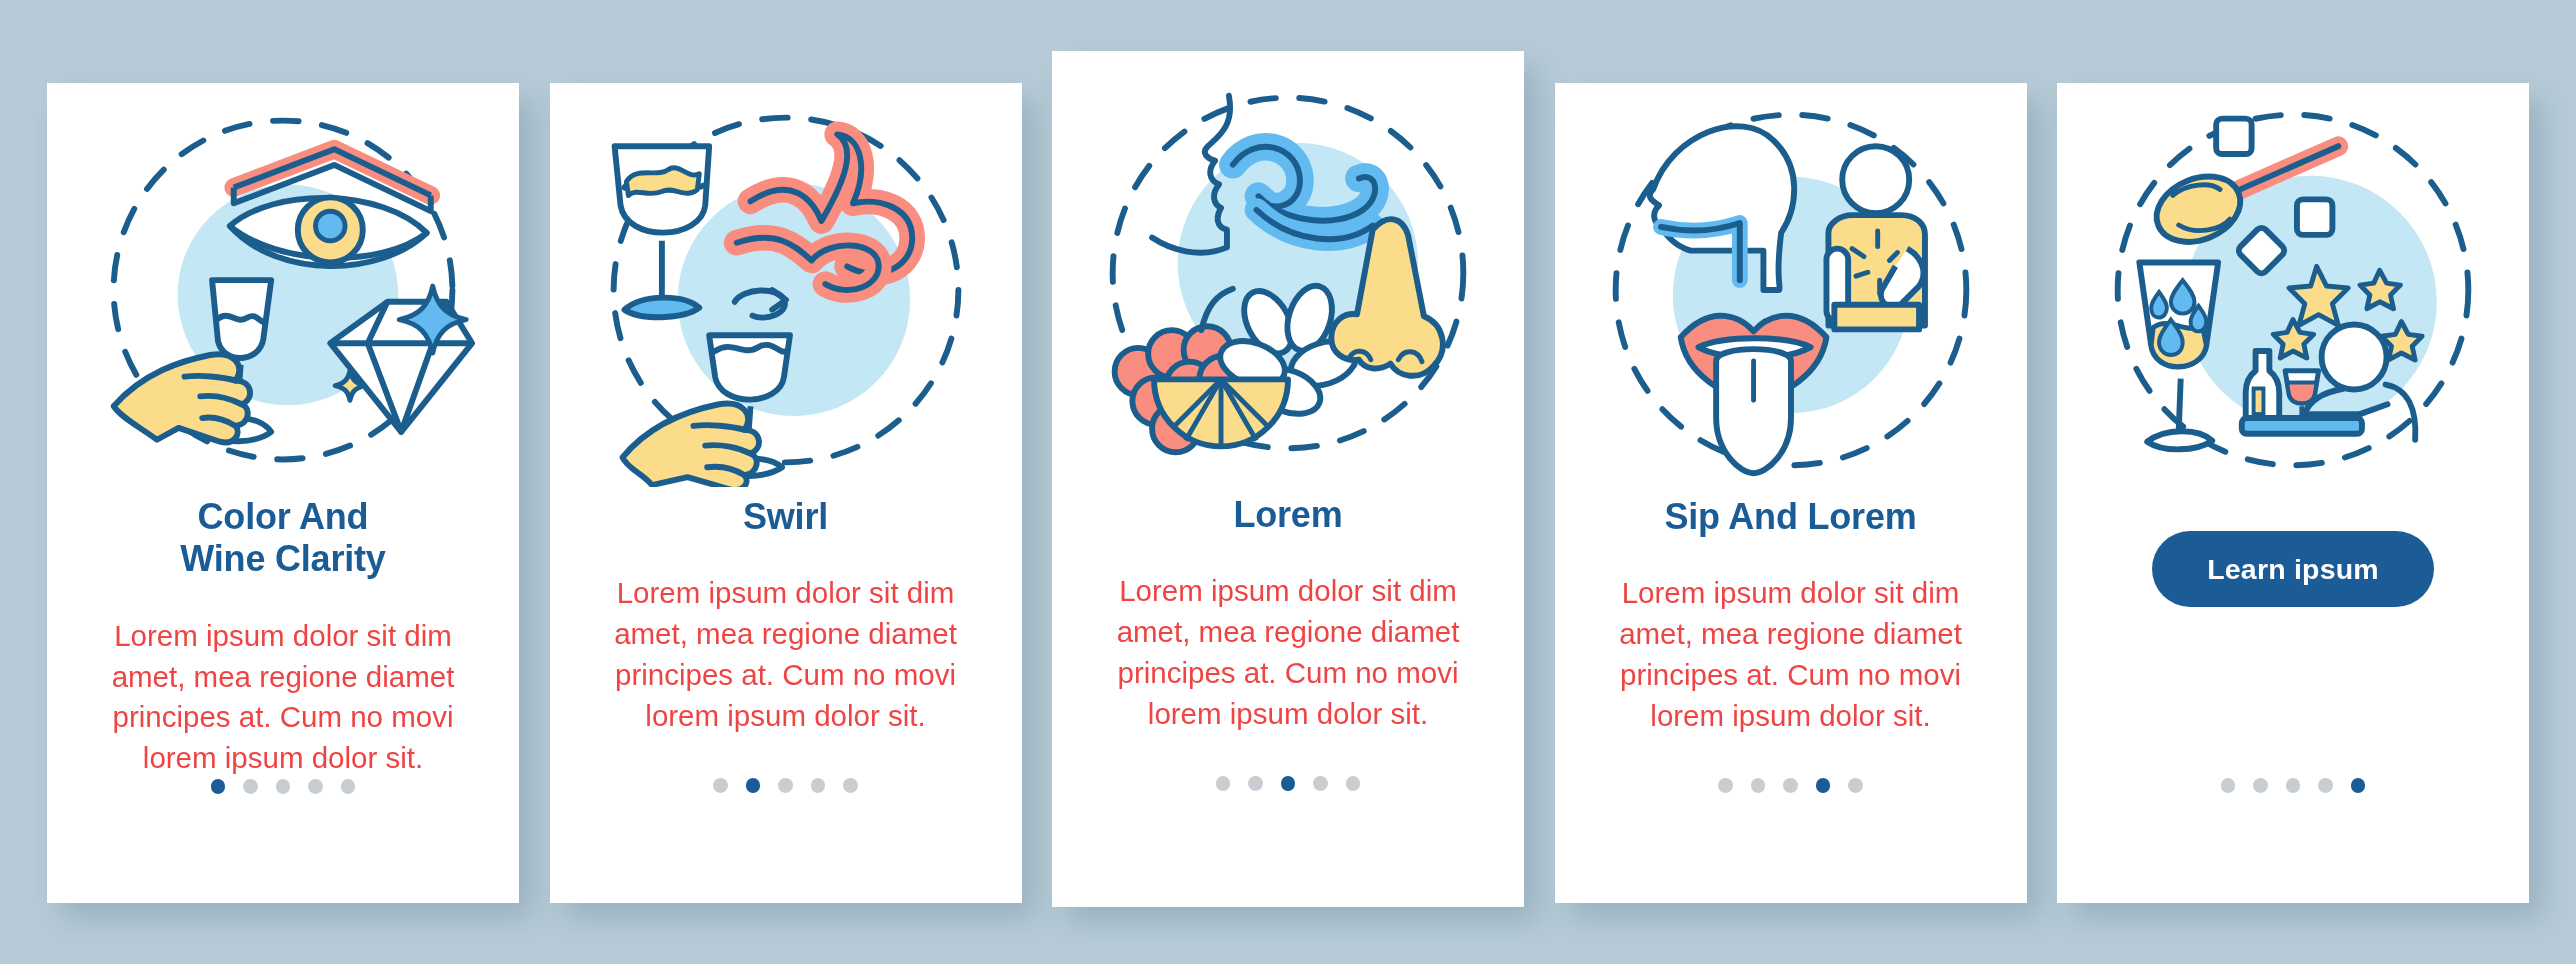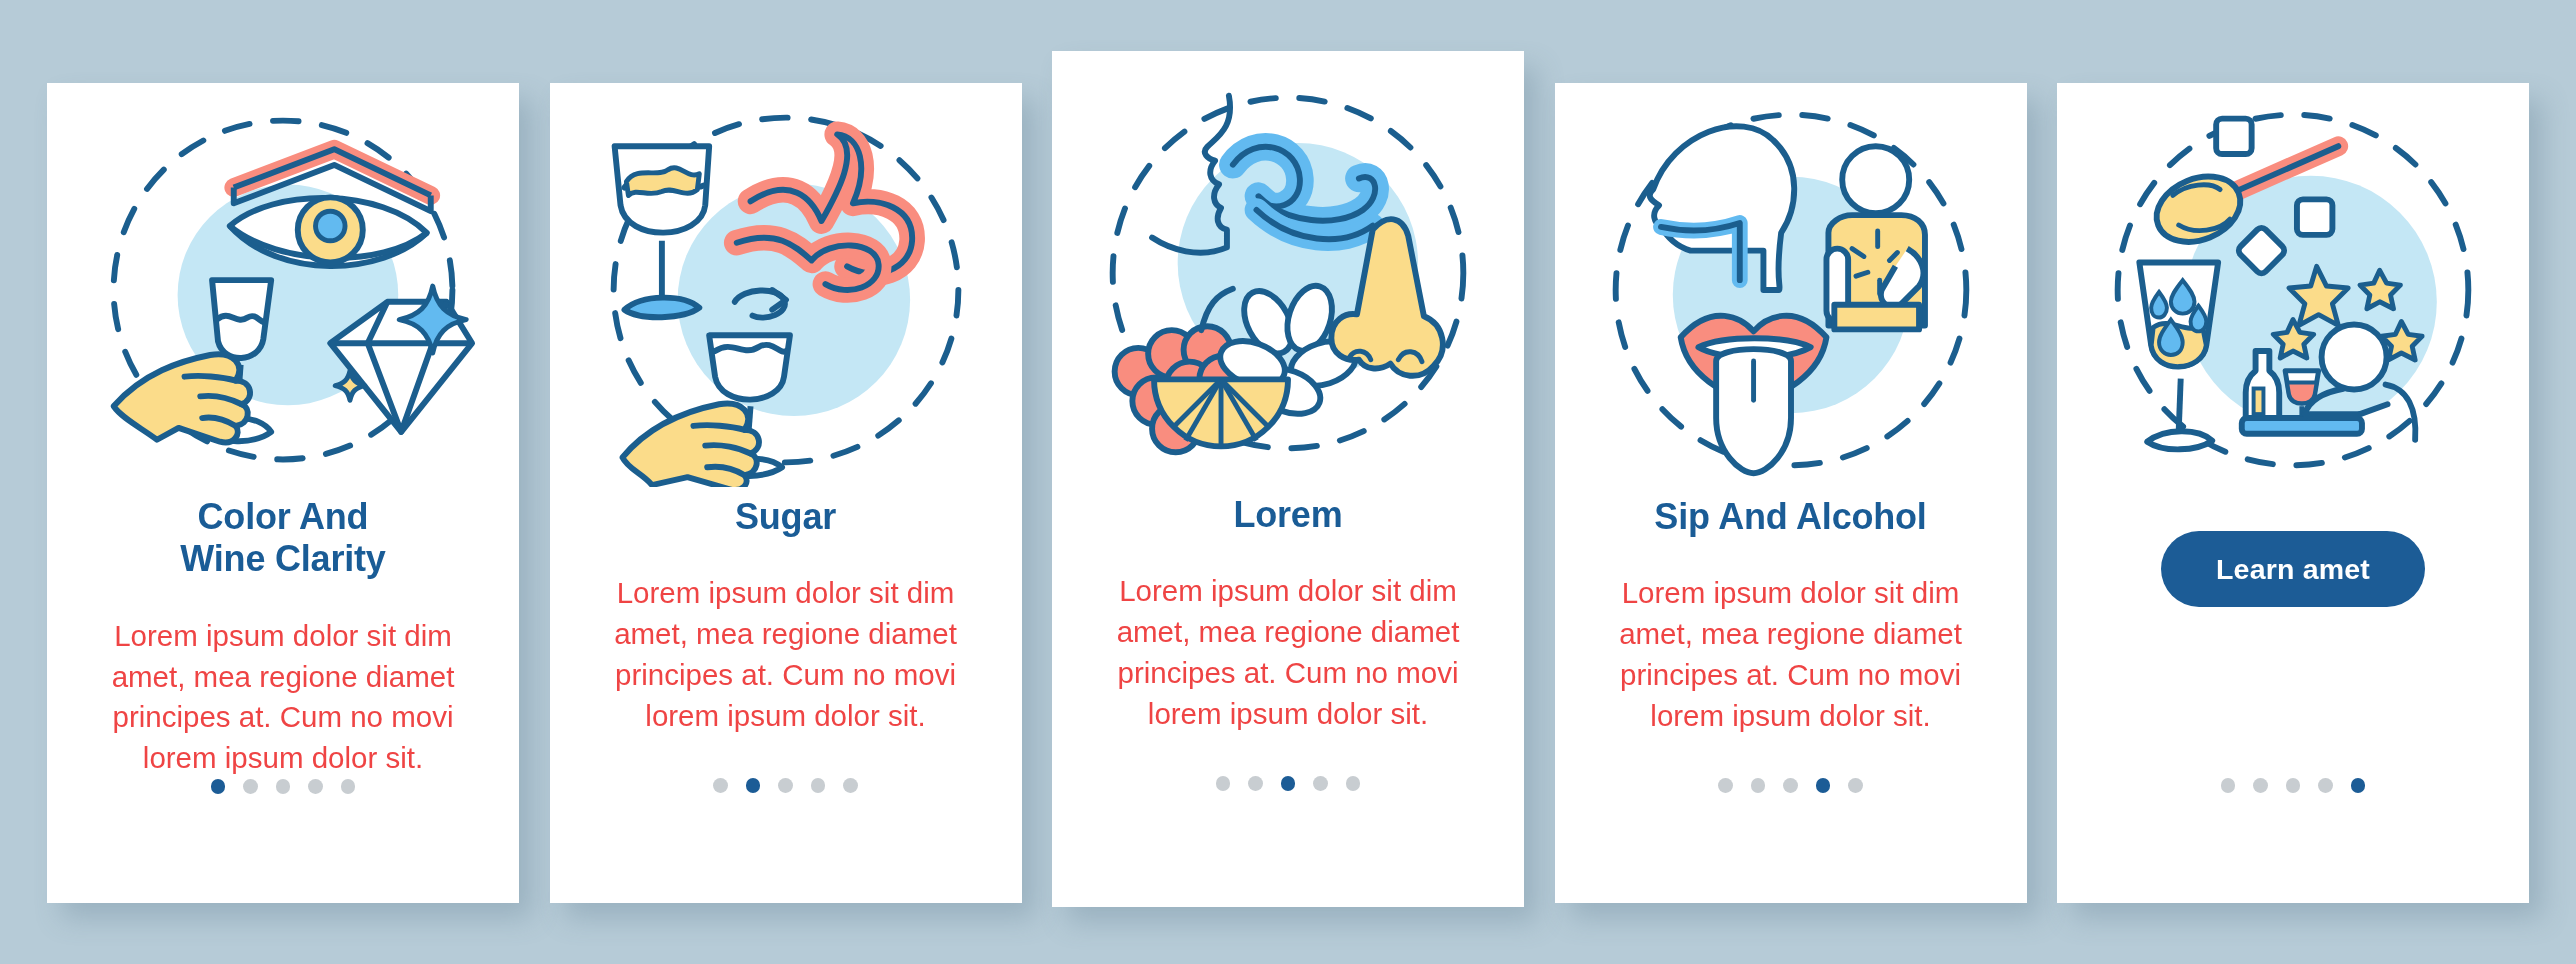--- a/index.html
+++ b/index.html
@@ -172,21 +172,21 @@
     <path d="M164 318 L160 370" fill="none" stroke="#1b5e8e" stroke-width="6"></path>
     <path d="M130 382 C148 368 182 368 196 380 C180 391 146 392 130 382 Z" fill="#fff" stroke="#1b5e8e" stroke-width="6" stroke-linejoin="round"></path>
 
     <path d="M34 370 C62 336 102 322 132 316 C156 312 168 326 158 342 C174 342 178 360 164 366
              C174 370 172 386 158 388 C164 396 156 406 142 402 L100 390 L64 398 C54 386 40 382 34 370 Z" fill="#fbdc8a" stroke="#1b5e8e" stroke-width="6" stroke-linejoin="round"></path>
     <path d="M106 338 C122 336 144 338 158 342" fill="none" stroke="#1b5e8e" stroke-width="6" stroke-linecap="round"></path>
     <path d="M118 358 C134 356 152 360 164 366" fill="none" stroke="#1b5e8e" stroke-width="6" stroke-linecap="round"></path>
     <path d="M120 380 C134 378 148 382 158 388" fill="none" stroke="#1b5e8e" stroke-width="6" stroke-linecap="round"></path>
   </svg>
       </div>
-      <div class="card-title" style="white-space: pre-line;">Sugar</div>
+      <div class="card-title" style="white-space: pre-line;">Swirl</div>
       <div class="card-body">Lorem ipsum dolor sit dim amet, mea regione diamet principes at. Cum no movi lorem ipsum dolor sit.</div>
       <div class="spacer"></div>
       <div class="dots-row" style="position: relative; margin-bottom: 110px;">
         <span class="dot"></span>
         <span class="dot active"></span>
         <span class="dot"></span>
         <span class="dot"></span>
         <span class="dot"></span>
       </div>
     </div>
@@ -279,21 +279,21 @@
             <path d="M308 162 L300 170"></path>
     </g>
 
     <path d="M88 248 C120 212 150 228 162 242 C174 228 204 212 236 248
              C230 286 190 310 162 310 C134 310 94 286 88 248 Z" fill="#f98d7f" stroke="#1b5e8e" stroke-width="6" stroke-linejoin="round"></path>
     <path d="M106 258 C132 246 194 246 220 258 C196 272 130 272 106 258 Z" fill="#fff" stroke="#1b5e8e" stroke-width="6" stroke-linejoin="round"></path>
     <path d="M124 272 C124 256 200 256 200 272 L200 330 C200 364 176 386 162 386 C148 386 124 364 124 330 Z" fill="#fff" stroke="#1b5e8e" stroke-width="6" stroke-linejoin="round"></path>
     <path d="M162 272 L162 312" fill="none" stroke="#1b5e8e" stroke-width="5" stroke-linecap="round"></path>
   </svg>
       </div>
-      <div class="card-title" style="white-space: pre-line;">Sip And Alcohol</div>
+      <div class="card-title" style="white-space: pre-line;">Sip And Lorem</div>
       <div class="card-body">Lorem ipsum dolor sit dim amet, mea regione diamet principes at. Cum no movi lorem ipsum dolor sit.</div>
       <div class="spacer"></div>
       <div class="dots-row" style="position: relative; margin-bottom: 110px;">
         <span class="dot"></span>
         <span class="dot"></span>
         <span class="dot"></span>
         <span class="dot active"></span>
         <span class="dot"></span>
       </div>
     </div>
@@ -337,21 +337,21 @@
     <path d="M192 282 L226 282 L222 306 C220 318 198 318 196 306 Z" fill="#fff" stroke="#1b5e8e" stroke-width="5" stroke-linejoin="round"></path>
     <path d="M194 294 L224 294 L222 306 C220 318 198 318 196 306 Z" fill="#f98d7f" stroke="#1b5e8e" stroke-width="4" stroke-linejoin="round"></path>
     <path d="M209 318 L209 328" stroke="#1b5e8e" stroke-width="5"></path>
 
     <circle cx="262" cy="268" r="33" fill="#fff" stroke="#1b5e8e" stroke-width="6"></circle>
     <path d="M294 296 C316 300 326 320 324 352" fill="none" stroke="#1b5e8e" stroke-width="6" stroke-linecap="round"></path>
     <path d="M252 300 C230 304 216 312 212 326 L268 326" fill="none" stroke="#1b5e8e" stroke-width="6" stroke-linejoin="round"></path>
     <path d="M268 326 L296 316" fill="none" stroke="#1b5e8e" stroke-width="6" stroke-linecap="round"></path>
   </svg>
       </div>
-      <button class="cta">Learn amet</button>
+      <button class="cta">Learn ipsum</button>
       <div class="spacer"></div>
       <div class="dots-row" style="position: relative; margin-bottom: 110px;">
         <span class="dot"></span>
         <span class="dot"></span>
         <span class="dot"></span>
         <span class="dot"></span>
         <span class="dot active"></span>
       </div>
     </div>
   </div>

